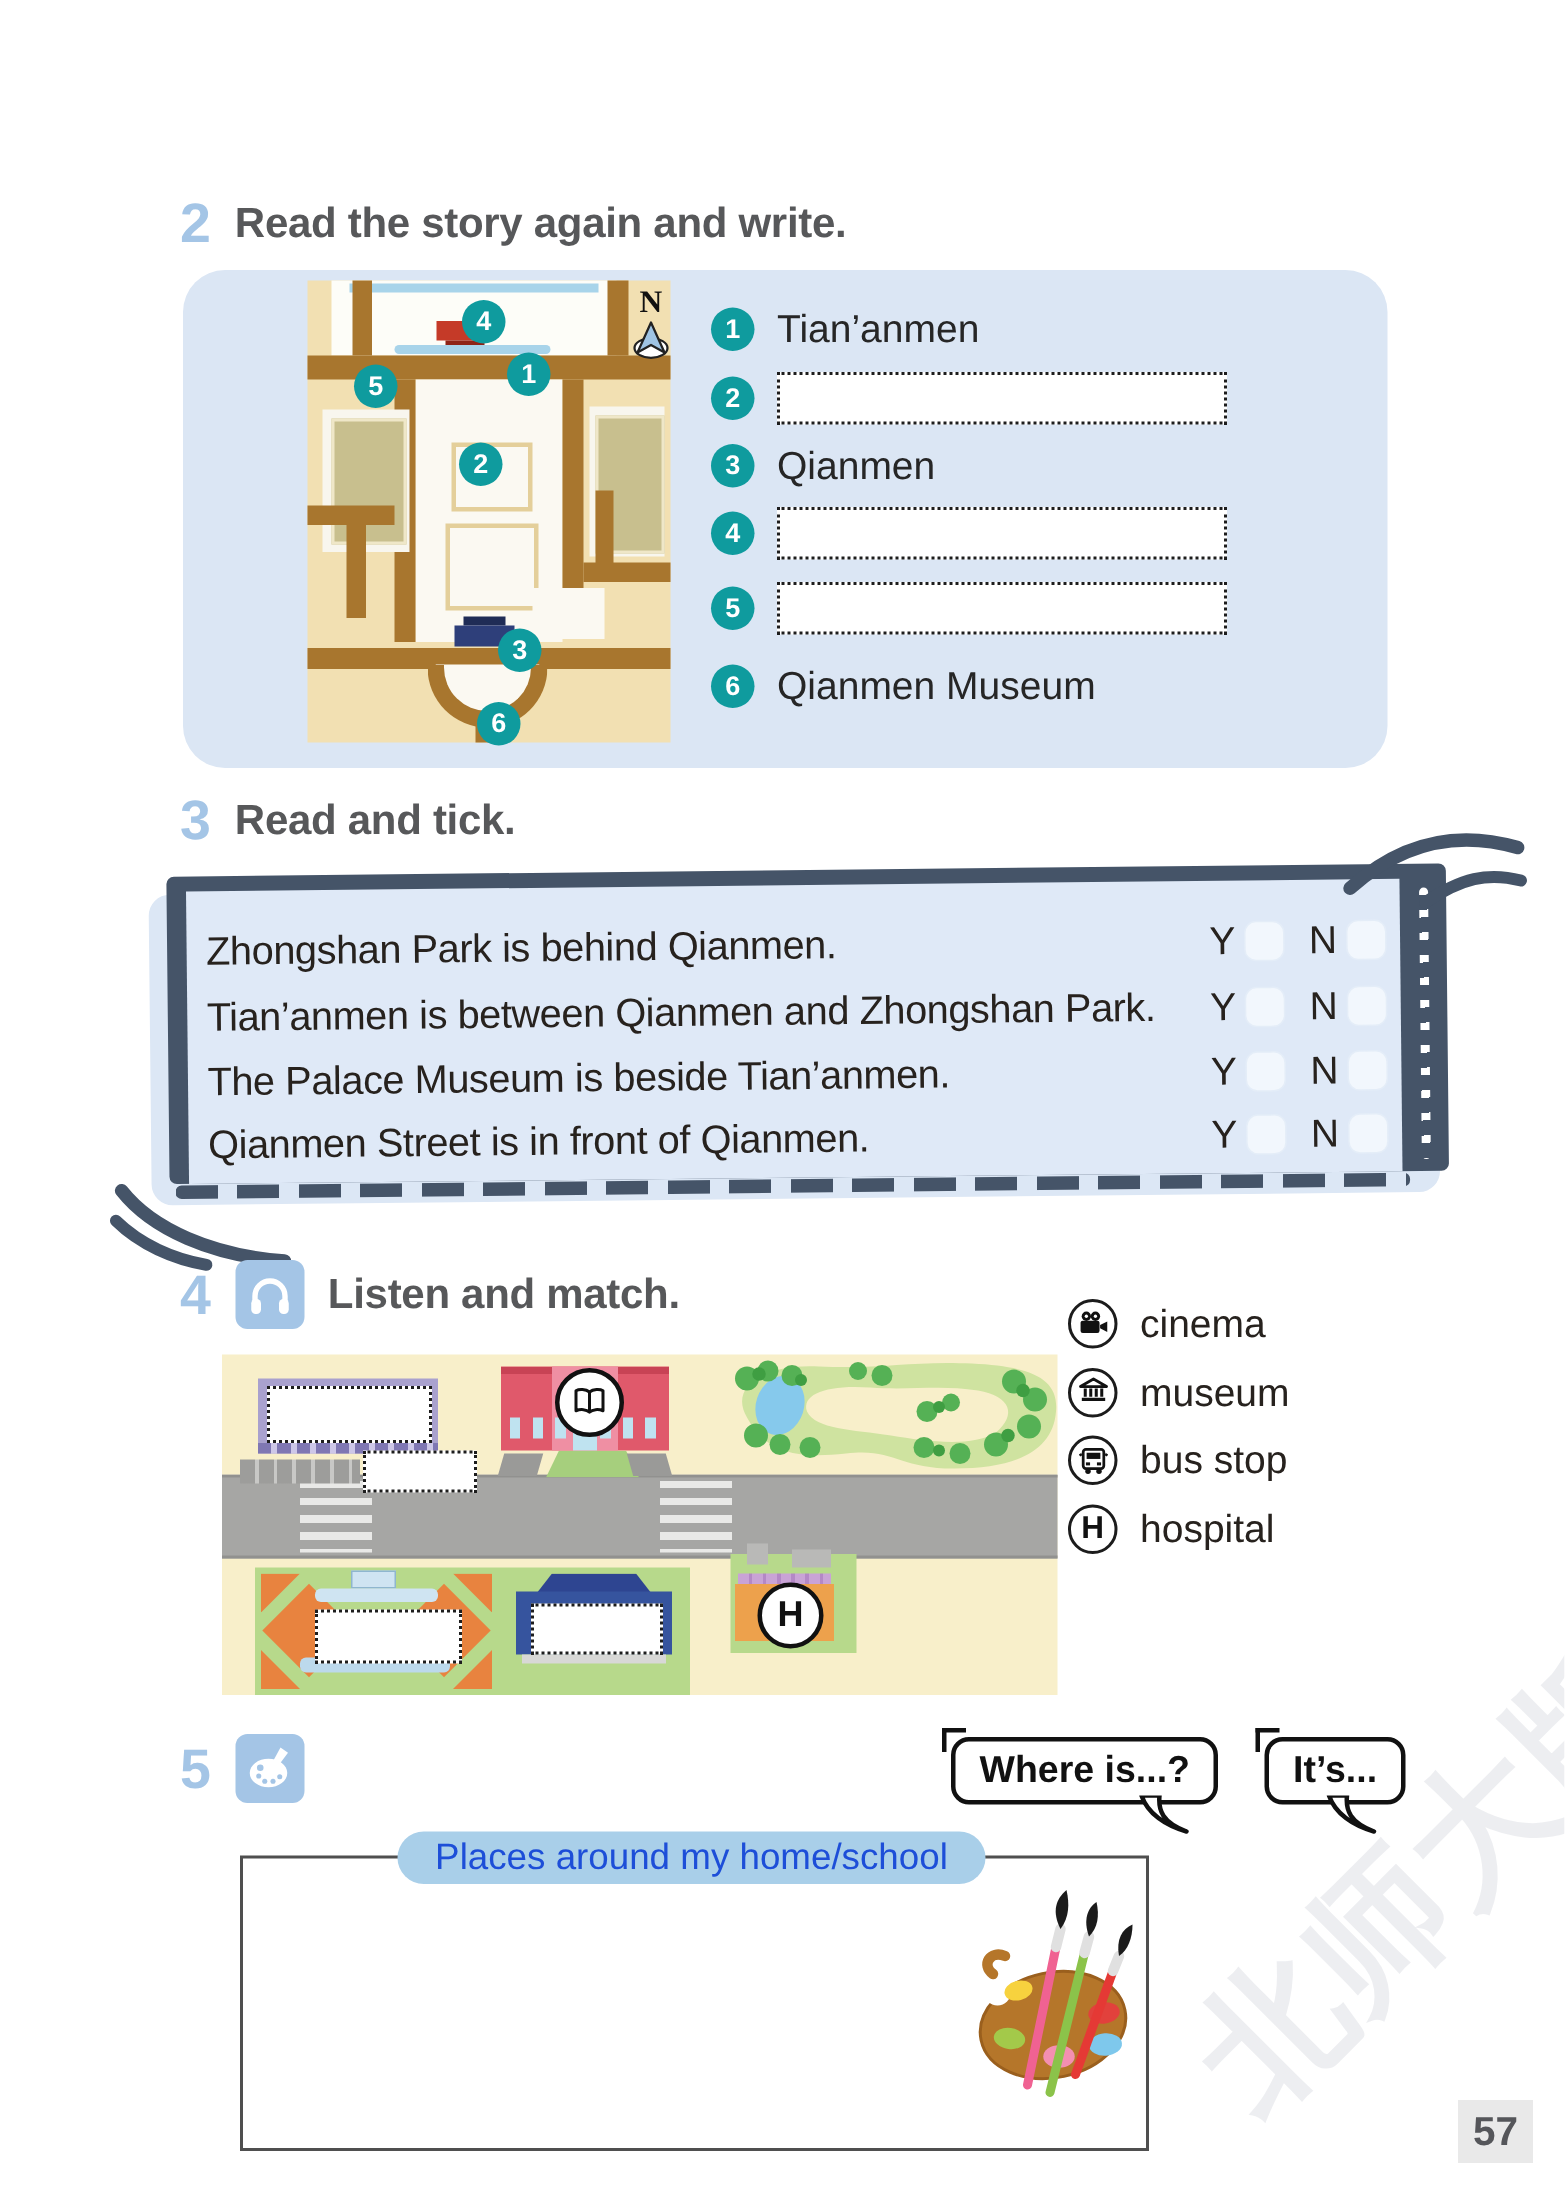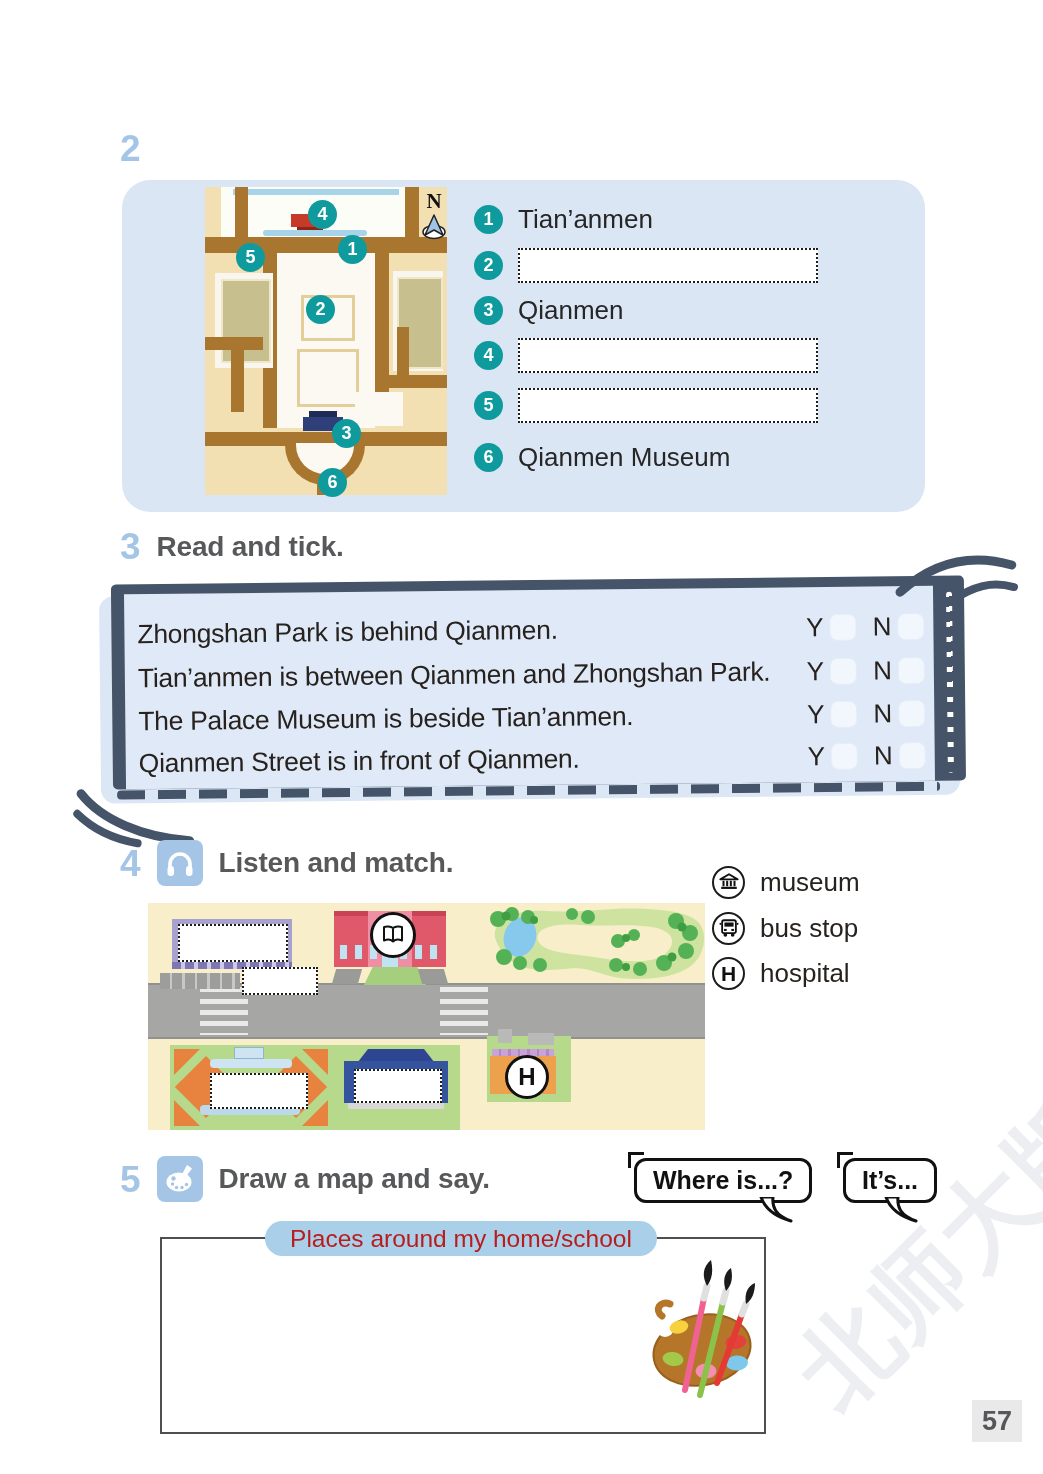--- a/index.html
+++ b/index.html
@@ -55,39 +55,40 @@
   
   .bubble{position:absolute;background:#fff;border:3px solid #111;border-radius:12px;
           padding:5px 16px;font-size:25px;font-weight:600;color:#111;z-index:4;}
   .bubble .corner{position:absolute;left:-9px;top:-9px;width:13px;height:13px;
           border-left:3px solid #111;border-top:3px solid #111;}
   .bubble svg.tail{position:absolute;right:16px;bottom:-25px;}
   .drawbox{position:absolute;left:160px;top:1237px;width:602px;height:193px;background:#fff;
            border:2px solid #4f4f4f;}
   .pill{position:absolute;left:265px;top:1221px;width:392px;height:35px;background:#a9cfe9;
         border-radius:18px;display:flex;align-items:center;justify-content:center;
-        font-size:24.5px;font-weight:500;color:#b91c1c;z-index:3;}
+        font-size:24.5px;font-weight:500;color:#1d4ed8;z-index:3;}
   .palette-ill{position:absolute;left:640px;top:1258px;z-index:3;}
   
   .pagenum{position:absolute;left:972px;top:1400px;width:50px;height:42px;background:#e9e9e9;
            display:flex;align-items:center;justify-content:center;font-size:27px;font-weight:bold;
            color:#55565a;}
   .watermark{position:absolute;left:770px;top:1345px;transform:rotate(-45deg);transform-origin:0 0;
              font-size:96px;font-weight:bold;color:rgba(125,135,155,0.14);letter-spacing:2px;
              white-space:nowrap;z-index:1;font-family:"DejaVu Sans",sans-serif;}
 </style>
 </head>
 <body>
 
 <div class="page">
 
   <div class="watermark">北师大版</div>
 
   <div class="sec-head" style="left:120px;top:130px;">
     <span class="sec-num">2</span>
+    <span class="sec-title">Read the story again and write.</span>
   </div>
 
   <div class="panel2">
 
     <div class="tmap">
       <div style="left:16px;top:0;width:190px;height:50px;background:#fdfdf8;"></div>
       <div style="left:28px;top:2px;width:166px;height:6px;background:#a8d4ea;"></div>
       <div style="left:86px;top:27px;width:38px;height:13px;background:#c53a28;"></div>
       <div style="left:92px;top:40px;width:26px;height:4px;background:#8f2417;"></div>
       <div style="left:58px;top:43px;width:104px;height:6px;background:#a8d4ea;border-radius:3px;"></div>
@@ -321,20 +322,33 @@
     <div style="left:342px;top:153px;width:66px;height:38px;background:#eda14c;"></div>
     <div class="circle-icon" style="left:357px;top:152px;width:38px;height:38px;font-size:24px;">
       <span class="hletter">H</span>
     </div>
   </div>
 
   <div class="legend">
     <div class="leg-row">
       <span class="leg-icon">
         <svg width="22" height="22" viewBox="0 0 24 24">
+          <circle cx="6.8" cy="6" r="3.4" fill="#111"></circle>
+            <circle cx="6.8" cy="6" r="1.2" fill="#fff"></circle>
+          <circle cx="13.4" cy="6" r="3.4" fill="#111"></circle>
+            <circle cx="13.4" cy="6" r="1.2" fill="#fff"></circle>
+          <rect x="2.6" y="9.2" width="13.8" height="9" rx="1.6" fill="#111"></rect>
+          <polygon points="16.8,12.4 22,9.8 22,17.4 16.8,14.8" fill="#111"></polygon>
+        </svg>
+      </span>
+      <span class="leg-label">cinema</span>
+    </div>
+    <div class="leg-row">
+      <span class="leg-icon">
+        <svg width="22" height="22" viewBox="0 0 24 24">
           <path d="M12 2.5 L21.5 8 H2.5 Z" fill="none" stroke="#111" stroke-width="2" stroke-linejoin="round"></path>
           <path d="M6 9.5 V15.5 M10 9.5 V15.5 M14 9.5 V15.5 M18 9.5 V15.5" stroke="#111" stroke-width="2.2"></path>
           <path d="M3.5 17.3 H20.5" stroke="#111" stroke-width="2.4"></path>
         </svg>
       </span>
       <span class="leg-label">museum</span>
     </div>
     <div class="leg-row">
       <span class="leg-icon">
         <svg width="22" height="22" viewBox="0 0 24 24">
@@ -364,21 +378,20 @@
       <svg width="34" height="34" viewBox="0 0 34 34">
         <ellipse cx="16" cy="20" rx="12.5" ry="9.5" fill="#fff"></ellipse>
         <circle cx="10.5" cy="16.5" r="2.2" fill="#a4c5e6"></circle>
         <circle cx="9.5" cy="22" r="1.7" fill="#a4c5e6"></circle>
           <circle cx="13.5" cy="25.5" r="1.7" fill="#a4c5e6"></circle>
         <circle cx="19" cy="25.5" r="1.7" fill="#a4c5e6"></circle>
           <circle cx="23.5" cy="22.5" r="1.7" fill="#a4c5e6"></circle>
         <path d="M24 3 l5 3.5 -7.5 10 -3.5 -2.5 Z" fill="#fff"></path>
       </svg>
     </span>
-    <span class="sec-title">Draw a map and say.</span>
   </div>
 
   <div class="bubble" style="left:634px;top:1158px;">
     <span class="corner"></span>
     <span>Where is...?</span>
     <svg class="tail" width="38" height="28" viewBox="0 0 38 28">
       <path d="M6 0 C10 12, 22 20, 36 24 C20 18, 17 10, 18 0 Z" fill="#fff" stroke="#111" stroke-width="3" stroke-linejoin="round"></path>
     </svg>
   </div>
   <div class="bubble" style="left:843px;top:1158px;">

